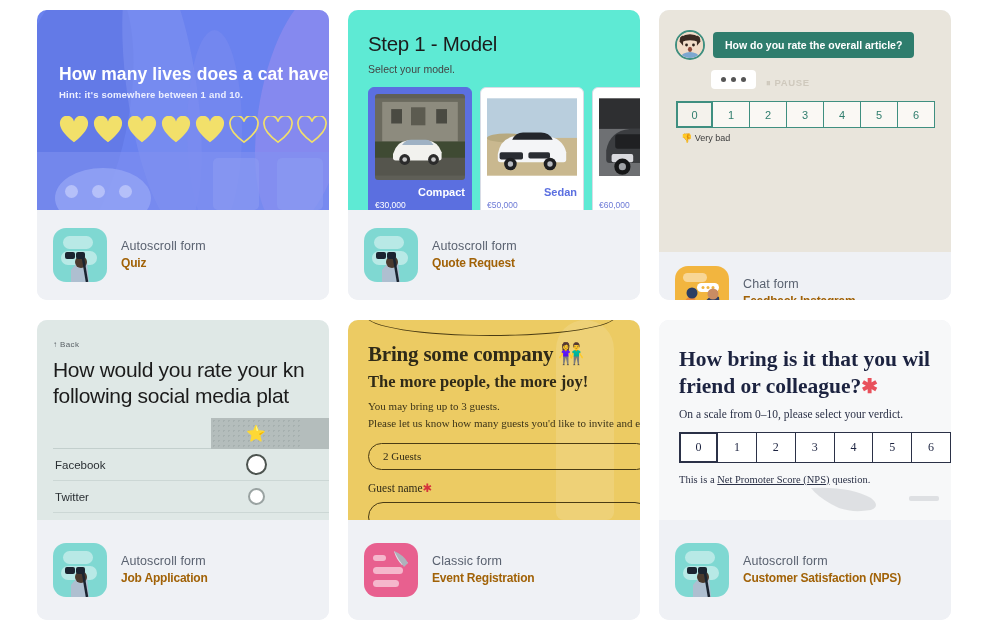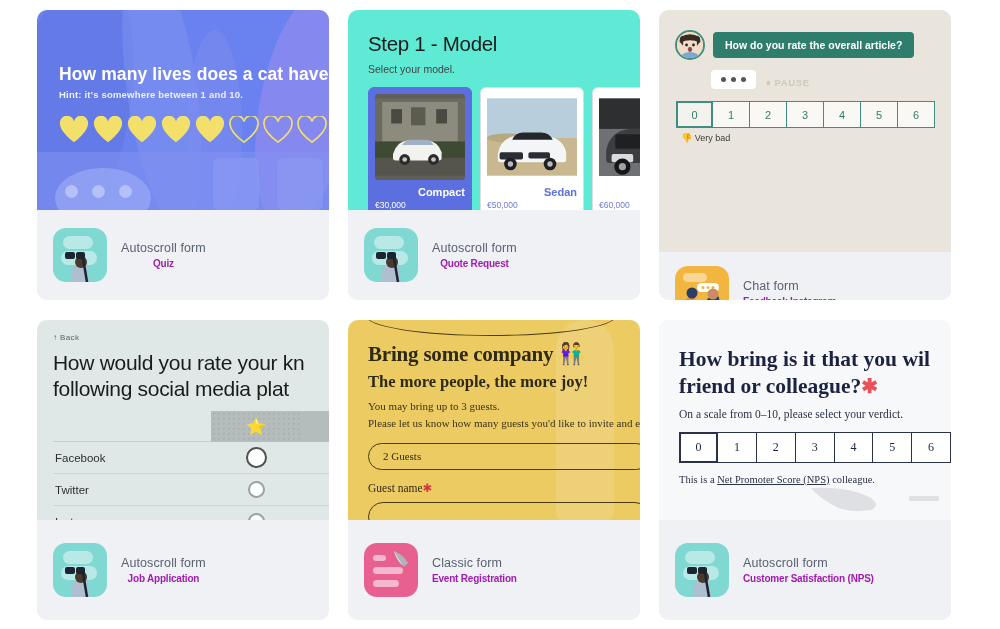--- a/index.html
+++ b/index.html
@@ -25,21 +25,21 @@
   }
   .preview { position: relative; overflow: hidden; flex: none; }
   .footer {
     background: #eff1f5;
     display: flex; align-items: center; gap: 14px;
     padding: 14px 16px; flex: 1;
   }
   .ficon { width: 54px; height: 54px; border-radius: 13px; flex: none; position: relative; overflow: hidden; }
   .fmeta { display: flex; flex-direction: column; gap: 3px; min-width: 0; }
   .fkind { font-size: 12.5px; color: #5a6270; letter-spacing: .1px; }
-  .ftitle { font-size: 10px; font-weight: bold; color: #a21caf; line-height: 1.18; letter-spacing: -.2px; text-align: center; }
+  .ftitle { font-size: 12px; font-weight: bold; color: #a16207; line-height: 1.18; letter-spacing: -.2px; }
 
   
   .quiz { height: 200px; background: #6a82ef; }
   .quiz .blob { position: absolute; border-radius: 50%; opacity: .5; }
   .q-b1 { left: -30px; top: -40px; width: 120px; height: 300px; background: #5b72e0; transform: rotate(12deg); border-radius: 60px; }
   .q-b2 { left: 90px; top: -60px; width: 70px; height: 280px; background: #8193f2; border-radius: 40px; transform: rotate(-8deg); }
   .q-b3 { right: -20px; top: -20px; width: 90px; height: 240px; background: #9f8ff0; border-radius: 50px; transform: rotate(10deg); }
   .q-b4 { left: 150px; top: 20px; width: 55px; height: 200px; background: #7b8cef; border-radius: 30px; }
   .q-bottom { position: absolute; left: 0; right: 0; bottom: 0; height: 58px; background: rgba(130,145,240,.55); }
   .q-disc { position: absolute; left: 18px; bottom: -18px; width: 96px; height: 60px; border-radius: 50%; background: rgba(150,165,245,.75); }
@@ -74,21 +74,21 @@
   .pause { font-size: 9.5px; color: #cfc9bd; font-weight: bold; letter-spacing: .6px; }
   .scale { display: flex; margin: 12px 0 0 1px; }
   .sc-cell { width: 37px; height: 27px; border: 1px solid #3f8f80; border-left: none;
              display: flex; align-items: center; justify-content: center;
              font-size: 11px; color: #2f7d6d; background: #faf8f4; }
   .sc-cell:first-child { border-left: 1px solid #3f8f80; }
   .sc-cell.sel { border: 2.5px solid #3f8f80; background: #f4f2ec; }
   .verybad { font-size: 9px; color: #3d3d3d; margin: 5px 0 0 6px; }
 
   
-  .job { height: 200px; background: #dfe8e6; padding: 13px 0 0 16px; position: relative; }
+  .job { height: 200px; background: #dfe8e6; padding: 20px 0 0 16px; position: relative; }
   .back { font-size: 8px; color: #5a6166; letter-spacing: .4px; }
   .jb-title { font-size: 21px; color: #1b1b1b; line-height: 1.22; margin-top: 8px; white-space: nowrap; letter-spacing: -.3px; }
   .matrix { margin-top: 10px; position: relative; }
   .mx-head { display: flex; }
   .mx-spacer { width: 158px; flex: none; border-bottom: 1px solid #c3cfcd; }
   .mx-col { width: 90px; flex: none; height: 31px; background: #b4bdbc;
             display: flex; align-items: center; justify-content: center;
             background-image: radial-gradient(#a6b0af 1px, transparent 1px); background-size: 5px 5px; }
   .mx-row { display: flex; align-items: center; height: 32px; border-bottom: 1px solid #ccd7d5; }
   .mx-lbl { width: 158px; flex: none; font-size: 11.5px; color: #2a2f33; padding-left: 2px; }
@@ -457,21 +457,21 @@
       <div class="nps-scale">
         <div class="np-cell sel">0</div>
         <div class="np-cell">1</div>
         <div class="np-cell">2</div>
         <div class="np-cell">3</div>
         <div class="np-cell">4</div>
         <div class="np-cell">5</div>
         <div class="np-cell">6</div>
       </div>
       <div class="nps-note">
-        <span>This is a </span><u>Net Promoter Score (NPS)</u><span> colleague.</span>
+        <span>This is a </span><u>Net Promoter Score (NPS)</u><span> question.</span>
       </div>
       <svg class="nps-glasses" viewBox="0 0 230 34">
         <path d="M2 4 Q40 2 62 14 Q72 22 62 26 Q38 30 22 20 Q8 12 2 4 Z" fill="#8a8f96"></path>
         <path d="M228 4 Q190 2 168 14 Q158 22 168 26 Q192 30 208 20 Q222 12 228 4 Z" fill="#8a8f96"></path>
         <rect x="100" y="12" width="30" height="5" rx="2" fill="#8a8f96"></rect>
       </svg>
     </div>
     <div class="footer">
       <div class="ficon ic-teal">
         <div class="pill" style="left:10px;top:8px;width:30px;height:13px;"></div>

